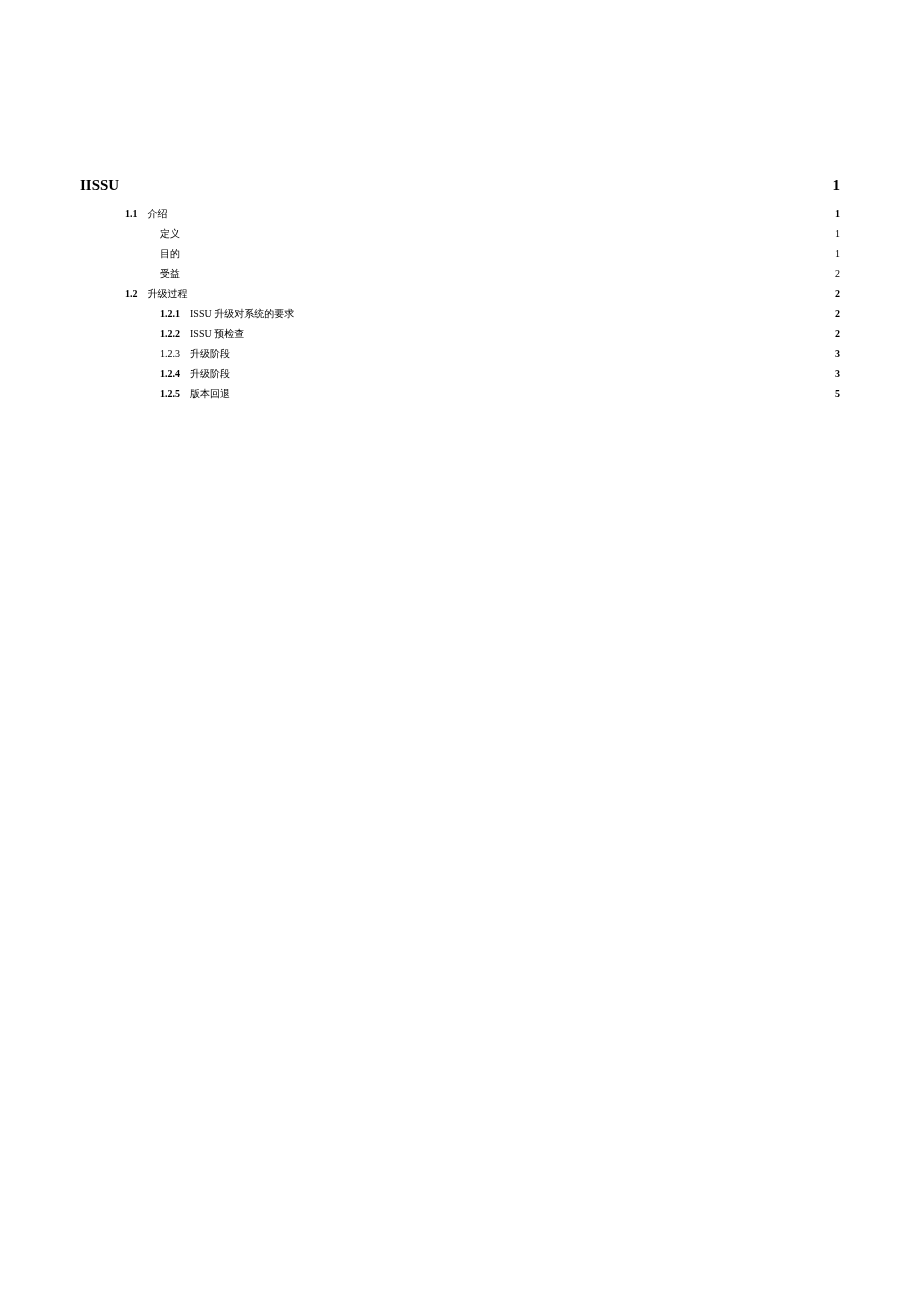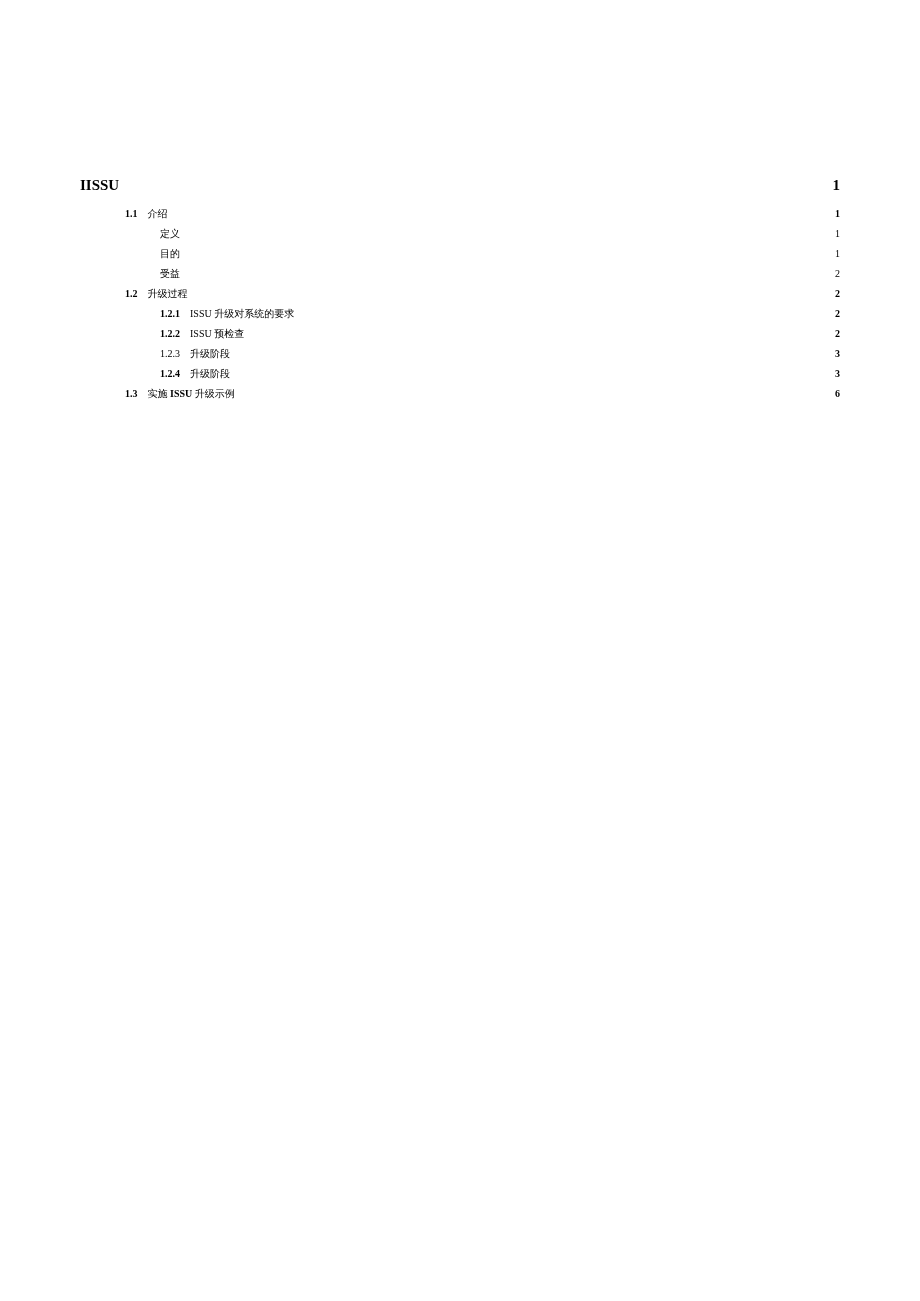--- a/index.html
+++ b/index.html
@@ -121,21 +121,21 @@
         <span class="title">升级阶段</span>
         <span class="leader"></span>
         <span class="page-num" style="font-weight: bold;">3</span>
       </div>
       <div class="toc-row indent-2 bold">
         <span class="num" style="font-weight: bold; text-align: center;">1.2.4</span>
         <span class="title">升级阶段</span>
         <span class="leader"></span>
         <span class="page-num" style="font-weight: bold;">3</span>
       </div>
-      <div class="toc-row indent-1">
-        <span class="num" style="font-weight: bold;">1.3</span>
-        <span class="title"><span>实施 </span><span style="font-weight: bold;">ISSU</span><span> 升级示例</span></span>
+      <div class="toc-row indent-2 bold">
+        <span class="num" style="font-weight: bold;">1.2.5</span>
+        <span class="title">版本回退</span>
         <span class="leader"></span>
-        <span class="page-num" style="font-weight: bold;">6</span>
+        <span class="page-num" style="font-weight: bold;">5</span>
       </div>
     </div>
 
 </div>
 
 </body></html>

